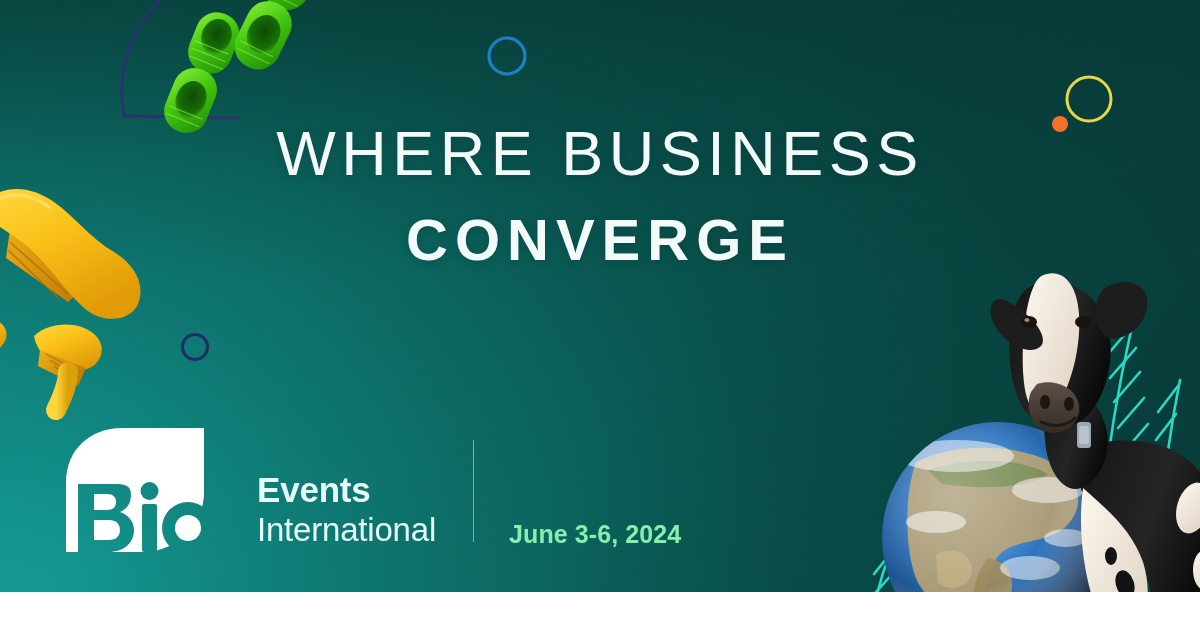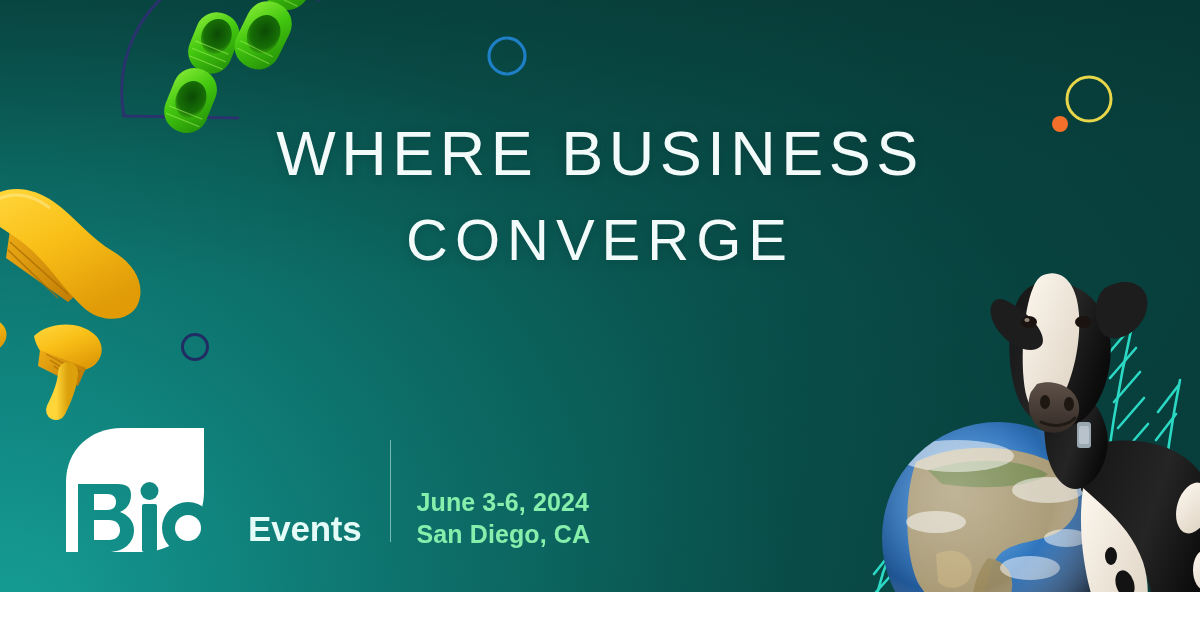--- a/index.html
+++ b/index.html
@@ -63,34 +63,35 @@
   }
   .hl-line {
     display: block;
     font-size: 63px;
     line-height: 1.33;
     font-weight: 300;
     letter-spacing: 5.5px;
     text-shadow: 0 1px 10px rgba(3,40,38,0.28);
   }
   .hl-line.bold {
-    font-weight: 400;
+    font-weight: 700;
     font-size: 58px;
     letter-spacing: 7px;
     line-height: 1.5;
   }
 
   
   .lockup {
     position: absolute;
     left: 64px;
     bottom: 38px;
     display: flex;
     align-items: flex-end;
     z-index: 14;
+    gap: 9px;
   }
 
   .logo-mark {
     position: relative;
     width: 168px;
     height: 128px;
     margin-right: 16px;
     flex: none;
   }
 
@@ -460,24 +461,24 @@
 
             <circle cx="124" cy="102" r="13" fill="#fff"></circle>
           </mask>
         </defs>
         <rect x="0" y="0" width="168" height="128" fill="#ffffff" mask="url(#bioMask)"></rect>
       </svg>
     </div>
 
     <div class="wordmark">
       <span class="wm-events">Events</span>
+      <span class="wm-sub">International</span>
     </div>
 
     <div class="divider"></div>
 
     <div class="dates">
       <span>June 3-6, 2024</span>
-      <span>San Diego, CA</span>
     </div>
 
   </div>
 
 </div>
 
 </body></html>

